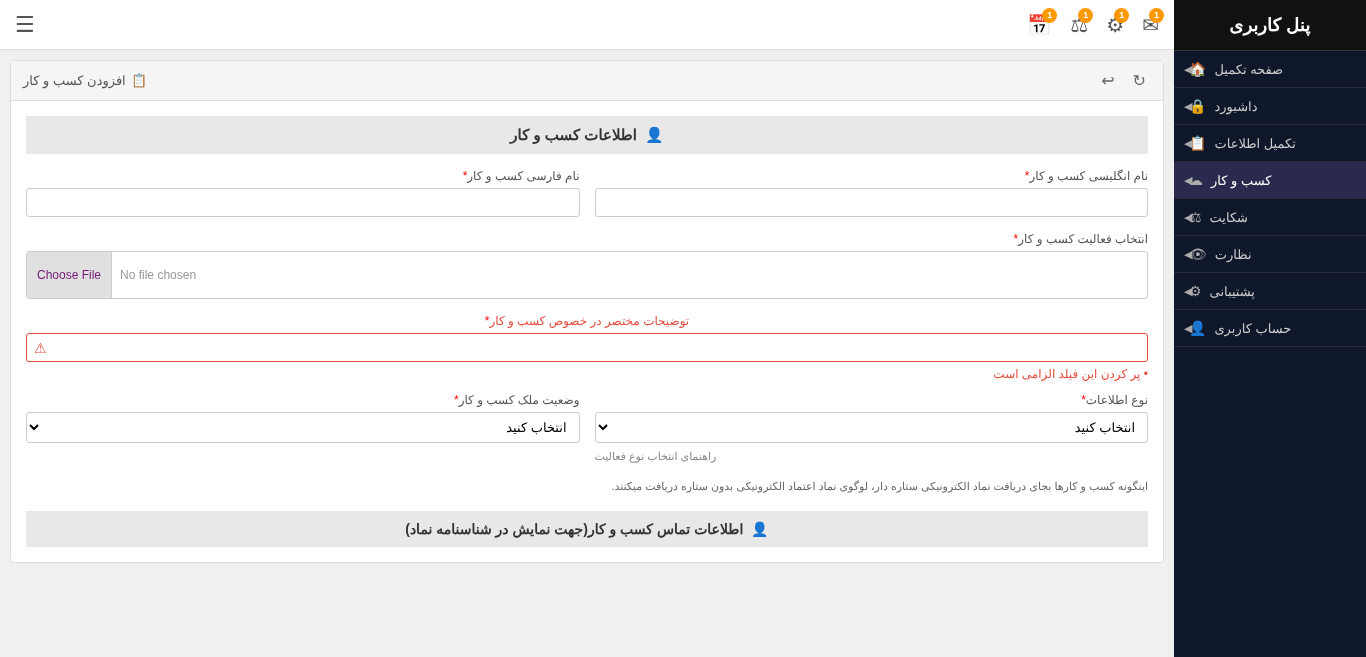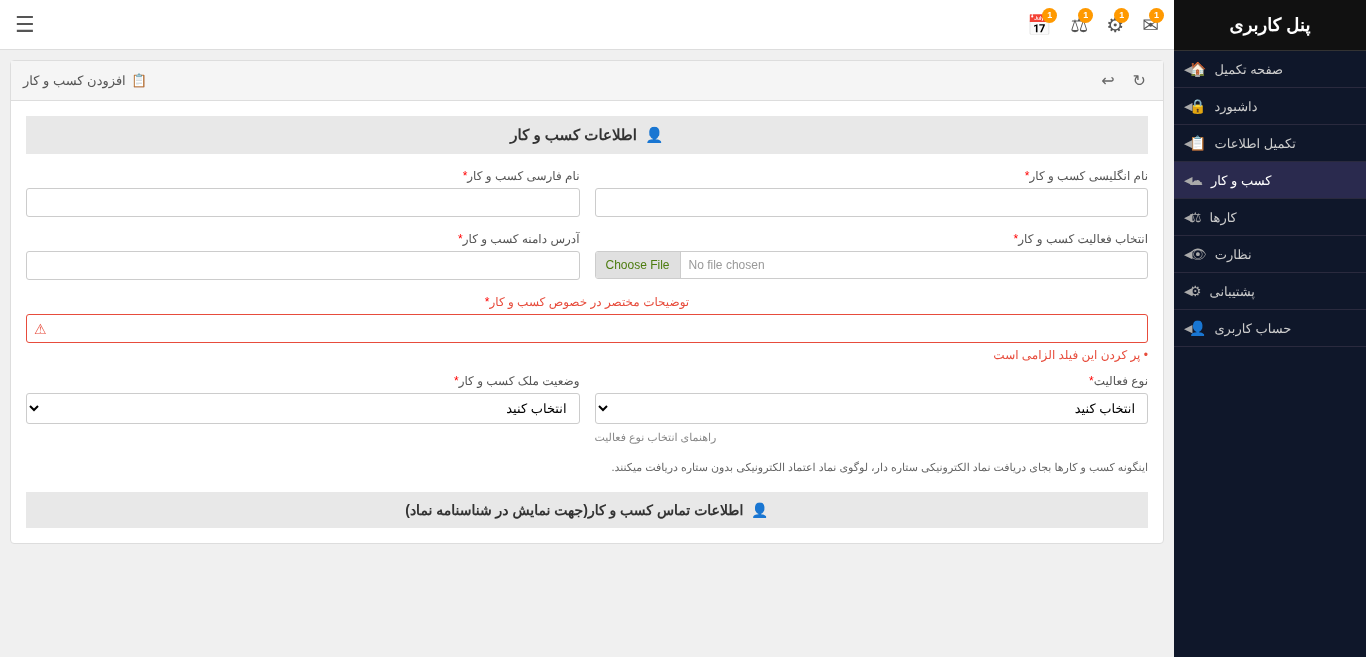--- a/index.html
+++ b/index.html
@@ -194,24 +194,24 @@
       background: #fff;
       display: flex;
       align-items: center;
       direction: ltr;
       overflow: hidden;
     }
     .choose-file-btn {
       background: #e0e0e0;
       border: none;
       border-right: 1px solid #ccc;
-      padding: 6px 10px;
+      padding: 16px 10px;
       cursor: pointer;
       font-size: 12px;
-      color: #4d7c0f;
+      color: #701a75;
       white-space: nowrap;
     }
     .no-file-text {
       padding: 6px 8px;
       color: #999;
       font-size: 12px;
       flex: 1;
     }
 
     
@@ -313,21 +313,21 @@
     <span class="arrow">◀</span>
   </div>
 
   <div class="sidebar-item active">
     <span class="label">کسب و کار</span>
     <span class="icon">☁</span>
     <span class="arrow">◀</span>
   </div>
 
   <div class="sidebar-item">
-    <span class="label">کارها</span>
+    <span class="label">شکایت</span>
     <span class="icon">⚖</span>
     <span class="arrow">◀</span>
   </div>
 
   <div class="sidebar-item">
     <span class="label">نظارت</span>
     <span class="icon">👁</span>
     <span class="arrow">◀</span>
   </div>
 
@@ -409,45 +409,39 @@
         <div class="form-row">
           <div class="form-group">
             <label class="form-label">
               <span>انتخاب فعالیت کسب و کار</span><span class="required">*</span>
             </label>
             <div class="file-input-wrap">
               <button class="choose-file-btn">Choose File</button>
               <span class="no-file-text">No file chosen</span>
             </div>
           </div>
-          <div class="form-group">
-            <label class="form-label">
-              <span>آدرس دامنه کسب و کار</span><span class="required">*</span>
-            </label>
-            <input class="form-control" type="text" value="" style="">
-          </div>
         </div>
 
         <div class="form-group" style="margin-bottom: 5px;">
           <label class="form-label" style="color:#e74c3c;text-align:center;">
             <span>توضیحات مختصر در خصوص کسب و کار</span><span class="required">*</span>
           </label>
           <div class="textarea-wrap">
             <input class="form-control textarea-error" type="text" value="" style="padding-left: 28px;">
             <span class="textarea-alert">⚠</span>
           </div>
         </div>
         <div class="error-msg">
           <span class="error-bullet"></span><span>پر کردن این فیلد الزامی است</span>
         </div>
 
         <div class="form-row" style="margin-top:12px;">
           <div class="form-group">
             <label class="form-label">
-              <span>نوع فعالیت</span><span class="required">*</span>
+              <span>نوع اطلاعات</span><span class="required">*</span>
             </label>
             <select class="form-select"><option>انتخاب کنید</option></select>
             <span class="select-hint">راهنمای انتخاب نوع فعالیت</span>
           </div>
           <div class="form-group">
             <label class="form-label">
               <span>وضعیت ملک کسب و کار</span><span class="required">*</span>
             </label>
             <select class="form-select"><option>انتخاب کنید</option></select>
           </div>

